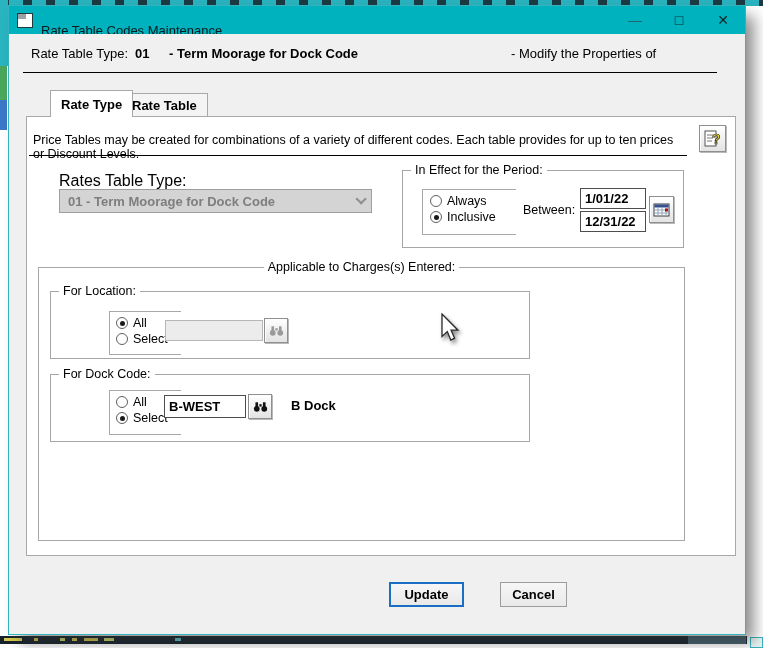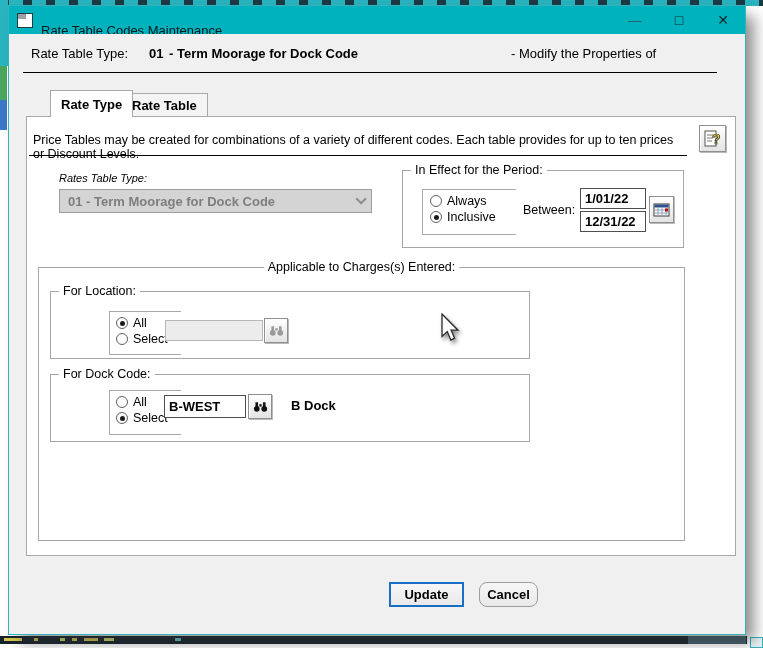--- a/index.html
+++ b/index.html
@@ -27,21 +27,21 @@
   .win-icon { width:16px; height:15px; background:#fff; border:1px solid #1d3a3e; position:relative; margin-right:8px; }
   .win-icon::before { content:""; position:absolute; left:0; top:0; right:6px; bottom:8px; background:#9aa0a6; }
   .titlebar-title { font-size:13px; color:#0b1a1c;margin-top:20px; }
   .titlebar-btns { margin-left:auto; display:flex; align-items:center; height:100%; }
   .tb-btn { width:44px; height:100%; display:flex; align-items:center; justify-content:center;
     font-size:14px; color:#10262a; }
   .tb-btn.min { color:#23666d; }
 
   .hdr { position:absolute; left:0; top:28px; right:0; height:38px; background:#f0f0f0; font-size:13px; color:#000; }
   .hdr .lbl   { position:absolute; left:22px;  top:12px; }
-  .hdr .code  { position:absolute; left:140px; top:12px; font-weight:bold; }
+  .hdr .code  { position:absolute; left:126px; top:12px; font-weight:bold; }
   .hdr .name  { position:absolute; left:144px; top:12px; font-weight:bold;margin-left:16px; }
   .hdr .right { position:absolute; left:502px; top:12px; }
   .hdr-line { position:absolute; left:14px; top:66px; width:694px; height:0; border-top:1px solid #000; }
 
   
   .tab { position:absolute; height:24px; padding:0 10px; display:flex; align-items:center;
     font-size:13px; font-weight:bold; background:#f4f4f4; border:1px solid #a8a8a8; border-bottom:none; z-index:3;margin-left:24px; }
   .tab.active { background:#ffffff; height:27px; z-index:5; }
   .tab1 { left:17px; top:84px; }
   .tab2 { left:88px; top:87px; z-index:2; }
@@ -49,21 +49,21 @@
     border:1px solid #a8a8a8; z-index:4; }
 
   .desc { position:absolute; left:6px; top:16px; width:650px; font-size:12.5px; color:#000; }
   .desc-line { position:absolute; left:2px; top:38px; width:658px; border-top:1px solid #000; }
 
   .iconbtn { position:absolute; background:linear-gradient(#ffffff,#e3e3e3); border:1px solid #8f8f8f;
     display:flex; align-items:center; justify-content:center;
     box-shadow:inset 1px 1px 0 #fff, 1px 1px 0 #b9b9b9; }
   .helpbtn { left:672px; top:8px; width:27px; height:27px; }
 
-  .field-label { position:absolute; font-size:11px; color:#000;font-style:italic; }
+  .field-label { position:absolute; font-size:16px; color:#000; }
   .rtt-label { left:32px; top:55px; }
   .dropdown { position:absolute; left:32px; top:72px; width:313px; height:24px; background:#d4d4d4;
     border:1px solid #9f9f9f; display:flex; align-items:center; padding:0 8px;
     font-size:13px; font-weight:bold; color:#7e7e7e; }
   .dd-chevron { margin-left:auto; width:8px; height:8px; border-right:2px solid #8f8f8f;
     border-bottom:2px solid #8f8f8f; transform:rotate(45deg) translateY(-3px); }
 
   
   .gb { position:absolute; border:1px solid #a6a6a6; }
   .gb-title { position:absolute; top:-8px; left:8px; background:#fff; padding:0 4px; font-size:12.5px; color:#000; white-space:nowrap; }
@@ -81,21 +81,21 @@
 
   .between { position:absolute; font-size:12.5px; color:#000; }
   .bold-note { position:absolute; font-size:13px; font-weight:bold; color:#000; }
 
   
   .btn { position:absolute; height:25px; display:flex; align-items:center; justify-content:center;
     font:bold 13px "Liberation Sans", sans-serif; color:#000; background:linear-gradient(#f6f6f6,#e9e9e9);
     border:1px solid #9c9c9c; }
   .btn.default { border:2px solid #1a6fc4; }
   .btn-update { left:380px; top:576px; width:75px; }
-  .btn-cancel { left:470px; top:576px; width:59px;border-radius:8px; }
+  .btn-cancel { left:491px; top:576px; width:67px; }
 
   .cursor { position:absolute; left:438px; top:313px; z-index:50; filter:drop-shadow(2px 3px 2px rgba(0,0,0,.45)); }
 </style>
 </head>
 <body>
 
 <div class="screen">
 
   <div class="top-strip"></div>
   <div class="left-strip-teal"></div>

